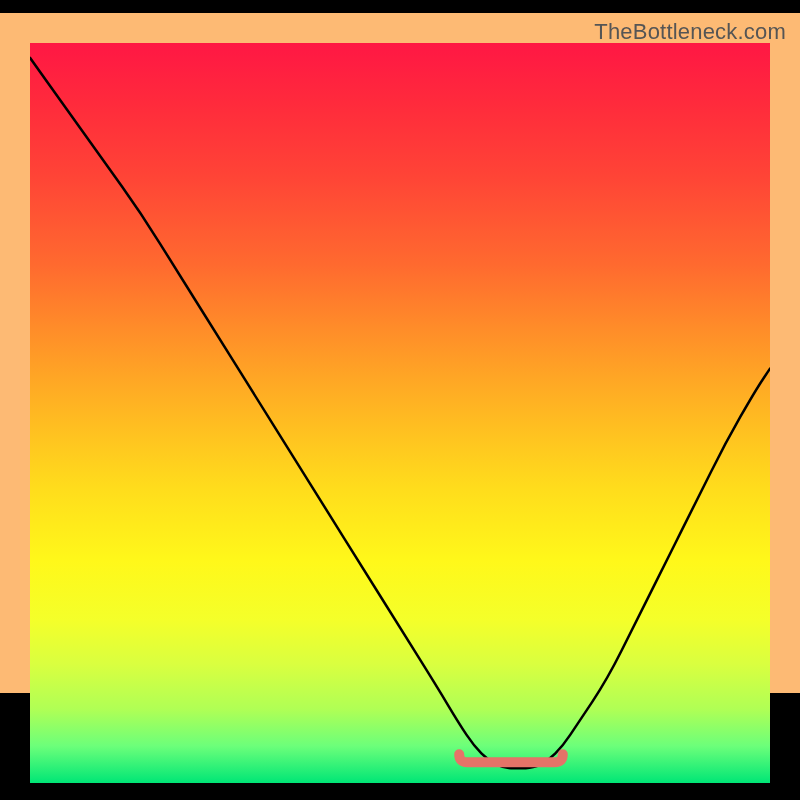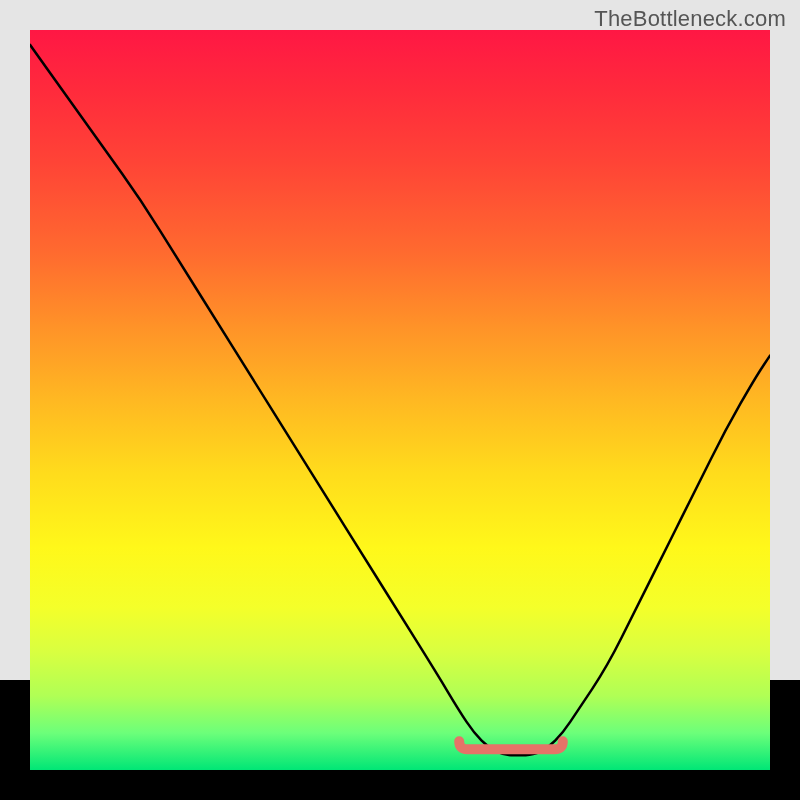--- a/index.html
+++ b/index.html
@@ -8,21 +8,22 @@
     width: 800px;
     height: 800px;
     background: #000;
     overflow: hidden;
     font-family: Arial, Helvetica, sans-serif;
   }
   .stage {
     position: relative;
     width: 800px;
     height: 680px;
-    background: #e5e5e5;
+    background: #fdba74;
+    margin-top: 13px;
   }
   .plot {
     position: absolute;
     left: 30px;
     top: 30px;
     width: 740px;
     height: 740px;
     background: linear-gradient(
       to bottom,
       #ff1744 0%,

